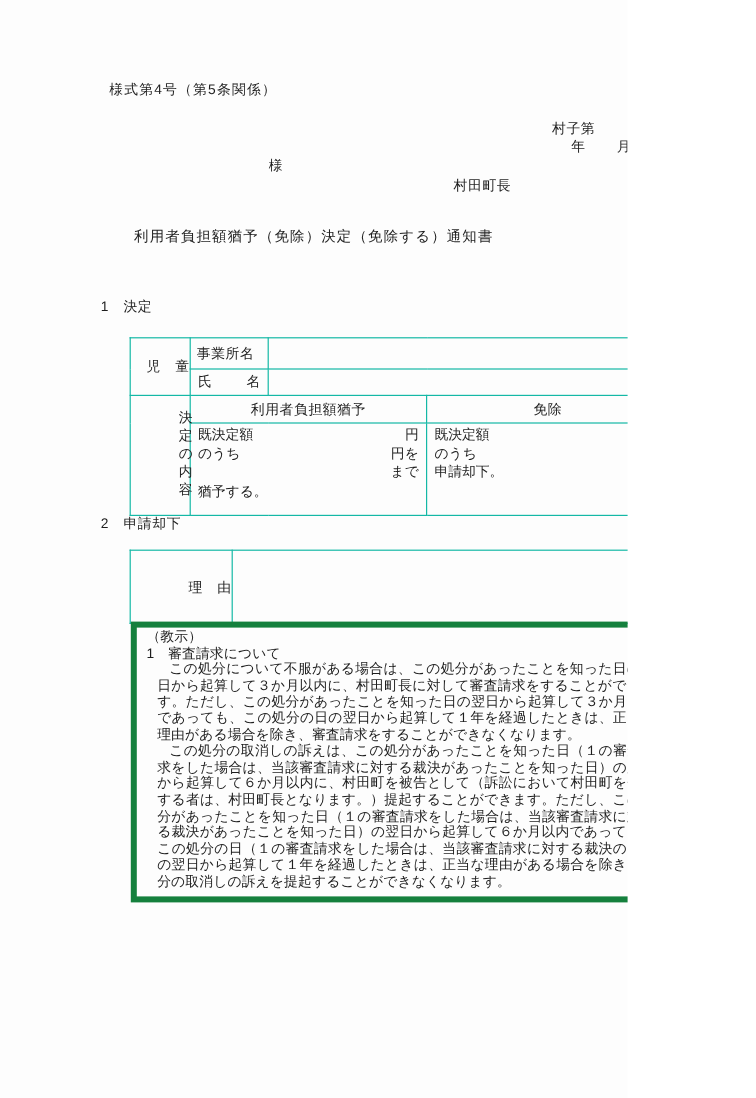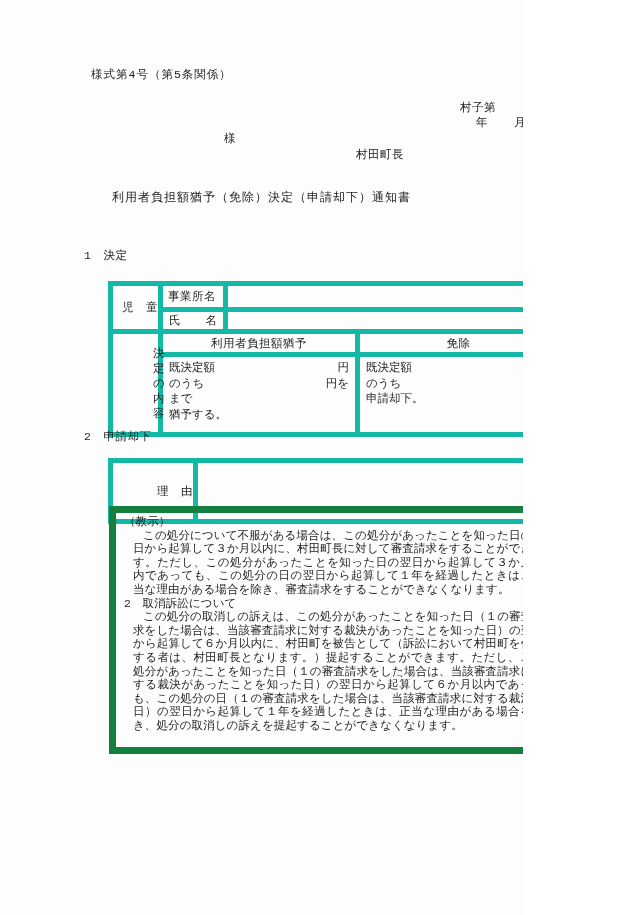--- a/index.html
+++ b/index.html
@@ -3,88 +3,88 @@
 <meta charset="utf-8">
 <style>
   * { margin: 0; padding: 0; box-sizing: border-box; }
   html, body { background: #ffffff; }
   .page {
     position: relative;
     width: 523px;
     height: 915px;
     background: #fdfdfd;
     color: #1e1e1e;
-    font-family: Liberation Mono, monospace;
+    font-family: Liberation Sans, sans-serif;
     font-size: 11.5px;
     overflow: hidden;
   }
   .abs { position: absolute; white-space: nowrap; }
 
   .form-no   { left: 91px;  top: 67px;  letter-spacing: 1px; }
   .doc-pref  { left: 460px; top: 100px; letter-spacing: 0.5px; }
   .doc-unit  { left: 551px; top: 100px; }
   .y-label   { left: 476px; top: 115px; }
   .m-label   { left: 514px; top: 115px; }
   .d-label   { left: 552px; top: 115px; }
   .addressee { left: 224px; top: 131px; }
-  .issuer    { left: 356px; top: 147px; letter-spacing: 0.5px; }
+  .issuer    { left: 378px; top: 147px; letter-spacing: 0.5px; }
   .seal      { left: 529px; top: 147px; }
 
   .doc-title {
     position: absolute; left: 0; right: 0; top: 189px;
     text-align: center; font-size: 12px; font-weight: normal;
     letter-spacing: 1px;
   }
   .intro {
     position: absolute; left: 84px; top: 221px; width: 474px;
     line-height: 15.5px; text-indent: 33px; letter-spacing: 0.3px;
   }
   .sec-heading { position: absolute; left: 84px; letter-spacing: 0.5px; }
   .sec-1 { top: 248px; }
   .sec-2 { top: 429px; }
 
   table { position: absolute; left: 108px; border-collapse: collapse; table-layout: fixed; }
-  td { border: 5px solid #14b8a6; vertical-align: middle; padding: 0; font-size: 11.5px; }
+  td { border: 1px solid #14b8a6; vertical-align: middle; padding: 0; font-size: 11.5px; }
   .t1 { top: 281px; width: 449px; }
   .t2 { top: 458px; width: 449px; padding-left: 12px; }
 
   .lbl-center { text-align: right; letter-spacing: 0.5px; }
   .lbl-pad { padding: 2px 5px; letter-spacing: 0.5px; }
   .jrow { display: flex; justify-content: space-between; padding: 0 6px; }
   .two-line { text-align: center; line-height: 15px; margin-left: 40px; }
   .hdr { text-align: center; letter-spacing: 0.5px; }
   .cell-pad { padding: 3px 6px 10px 6px; line-height: 15.5px; vertical-align: top; }
   .moneyline { display: flex; justify-content: space-between; }
-  .right { text-align: left; }
+  .right { text-align: right; }
 
   .notice-box {
-    position: absolute; left: 109px; top: 506px; width: 447px; min-height: 230px;
-    border: 7px solid #15803d;
-    padding: 2px 5px 14px 8px;
+    position: absolute; left: 109px; top: 518px; width: 447px; min-height: 230px;
+    border: 5px solid #15803d;
+    padding: 2px 5px 4px 8px;
     line-height: 13.6px;
     letter-spacing: 0.1px;
   }
   .notice-body { margin-left: 9px; text-indent: 10px; text-align: justify; }
 </style>
 </head>
 <body>
 
 <div class="page">
 
   <div class="abs form-no">様式第4号（第5条関係）</div>
   <div class="abs doc-pref">村子第</div>
   <div class="abs doc-unit">号</div>
   <div class="abs y-label">年</div>
   <div class="abs m-label">月</div>
   <div class="abs d-label">日</div>
   <div class="abs addressee">様</div>
   <div class="abs issuer">村田町長</div>
   <div class="abs seal">印</div>
 
-  <h1 class="doc-title">利用者負担額猶予（免除）決定（申請却下）通知書</h1>
+  <h1 class="doc-title">利用者負担額猶予（免除）決定（免除する）通知書</h1>
 
   <div class="sec-heading sec-1">1　決定</div>
 
   <table class="t1">
     <colgroup>
       <col style="width:50px">
         <col style="width:65px">
         <col style="width:132px">
         <col style="width:202px">
     </colgroup>
@@ -151,18 +151,18 @@
     <tbody>
         <tr style="height:61px">
       <td class="lbl-center">理　由</td>
       <td></td>
     </tr>
   </tbody>
     </table>
 
   <div class="notice-box">
     <div>（教示）</div>
+    <div>1　審査請求について</div>
     <p class="notice-body">この処分について不服がある場合は、この処分があったことを知った日の翌日から起算して３か月以内に、村田町長に対して審査請求をすることができます。ただし、この処分があったことを知った日の翌日から起算して３か月以内であっても、この処分の日の翌日から起算して１年を経過したときは、正当な理由がある場合を除き、審査請求をすることができなくなります。</p>
-    <div>2　取消訴訟について</div>
     <p class="notice-body">この処分の取消しの訴えは、この処分があったことを知った日（１の審査請求をした場合は、当該審査請求に対する裁決があったことを知った日）の翌日から起算して６か月以内に、村田町を被告として（訴訟において村田町を代表する者は、村田町長となります。）提起することができます。ただし、この処分があったことを知った日（１の審査請求をした場合は、当該審査請求に対する裁決があったことを知った日）の翌日から起算して６か月以内であっても、この処分の日（１の審査請求をした場合は、当該審査請求に対する裁決の日）の翌日から起算して１年を経過したときは、正当な理由がある場合を除き、処分の取消しの訴えを提起することができなくなります。</p>
   </div>
 
 </div>
 
 </body></html>

